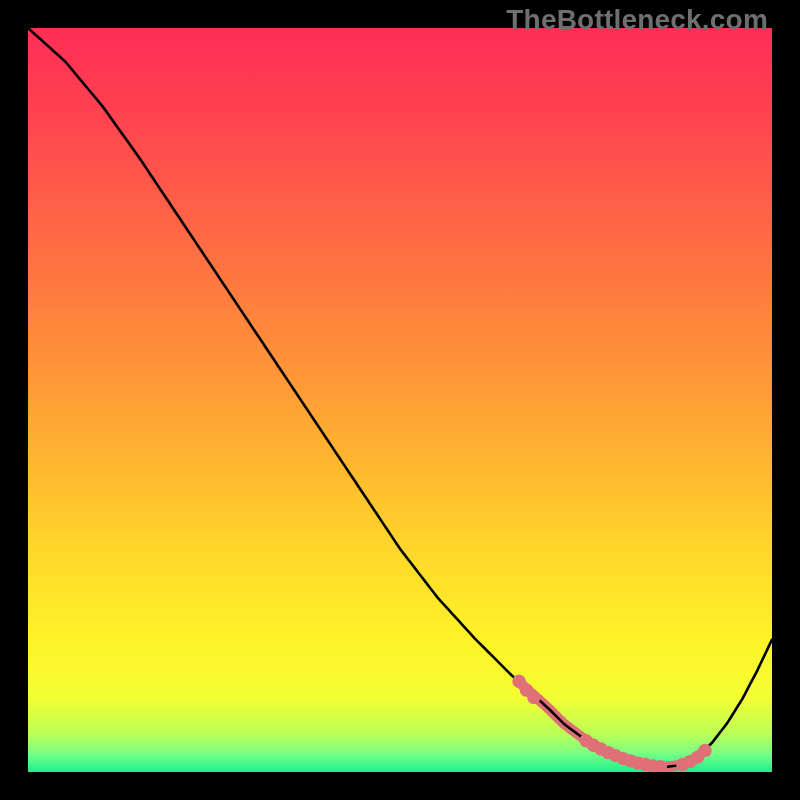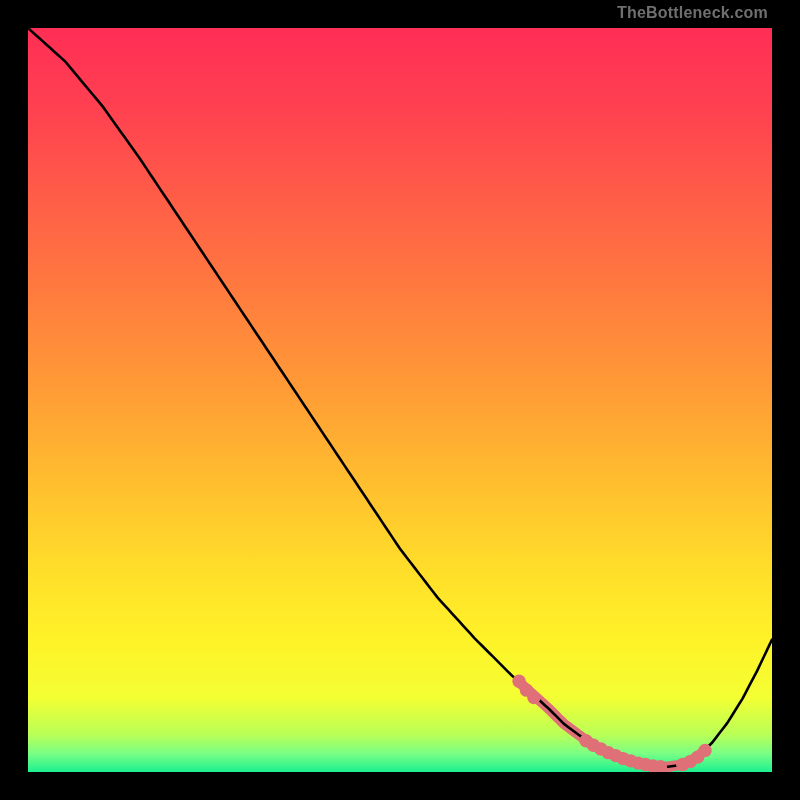--- a/index.html
+++ b/index.html
@@ -31,21 +31,21 @@
     position: absolute;
     inset: 0;
     width: 100%;
     height: 100%;
   }
   .watermark {
     position: absolute;
     top: 4px;
     right: 32px;
     font-family: Arial, Helvetica, sans-serif;
-    font-size: 16px;
+    font-size: 28px;
     font-weight: bold;
     color: #6f6f6f;
     letter-spacing: 0.2px;
   }
 </style>
 </head>
 <body>
 
 <div class="frame">
   <div class="plot">

